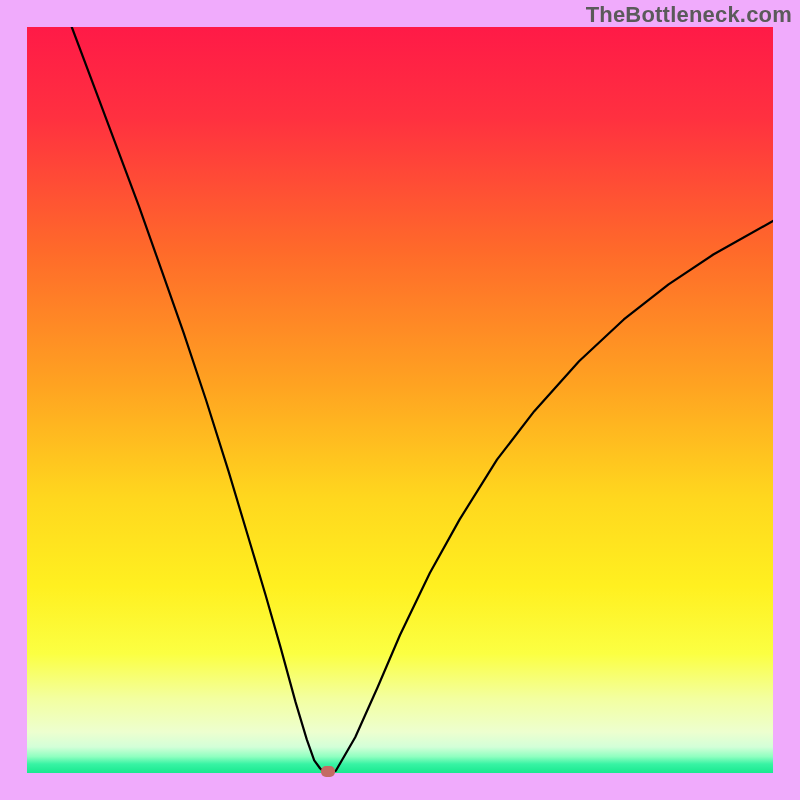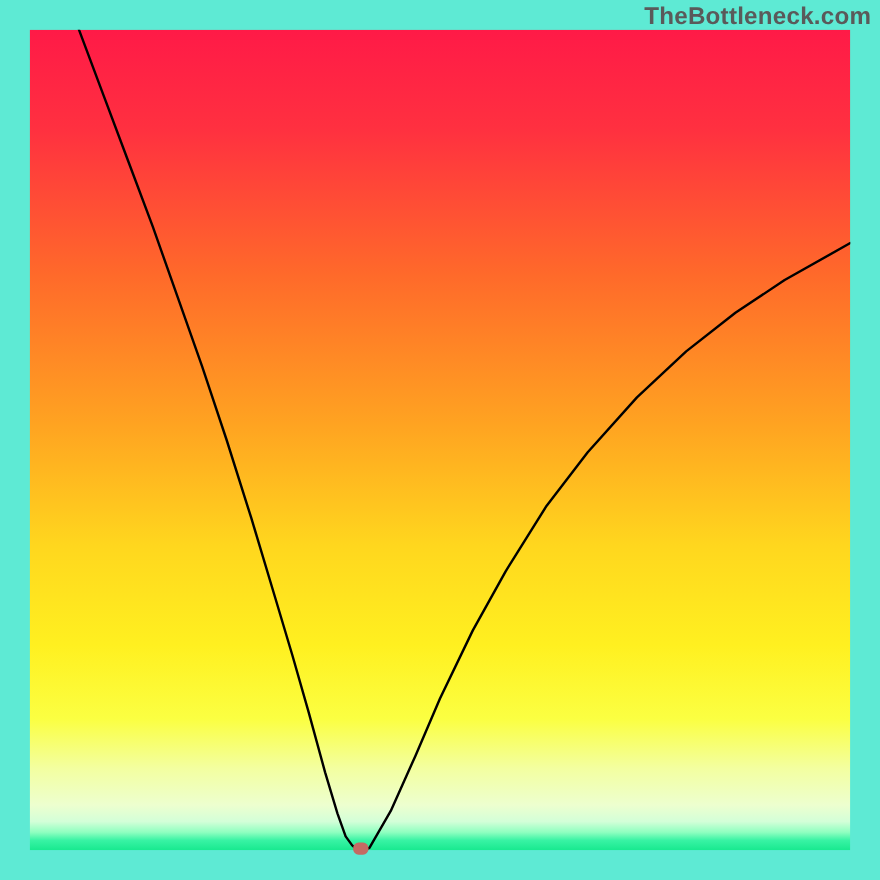--- a/index.html
+++ b/index.html
@@ -10,21 +10,21 @@
     overflow: hidden;
     background: #000;
     font-family: Arial, Helvetica, sans-serif;
   }
   .frame {
     position: absolute;
     left: 0;
     top: 0;
     width: 800px;
     height: 800px;
-    background: #5eead4;
+    background: #f0abfc;
   }
   .watermark {
     position: absolute;
     top: 2px;
     right: 8px;
     color: #5a5a5a;
     font-size: 22px;
     font-weight: 600;
     letter-spacing: 0.2px;
     z-index: 30;

